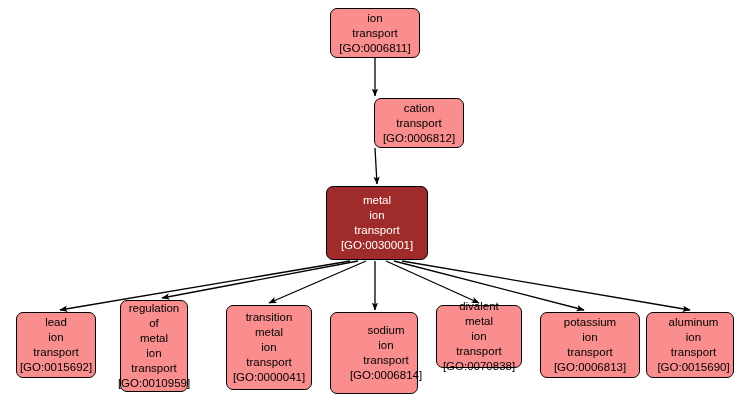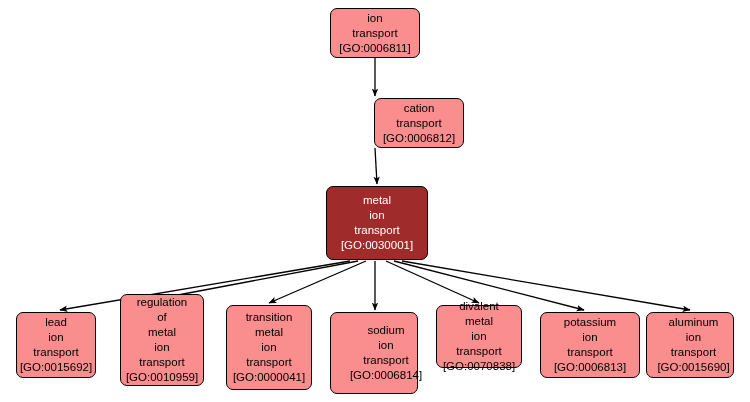--- a/index.html
+++ b/index.html
@@ -88,21 +88,21 @@
         <span class="line">ion</span>
         <span class="line">transport</span>
         <span class="line">[GO:0030001]</span>
       </div>
       <div class="node normal" style="left: 16px; top: 312px; width: 80px; height: 66px;">
         <span class="line">lead</span>
         <span class="line">ion</span>
         <span class="line">transport</span>
         <span class="line">[GO:0015692]</span>
       </div>
-      <div class="node normal" style="left: 120px; top: 294px; width: 84px; height: 92px;">
+      <div class="node normal" style="left: 120px; top: 300px; width: 68px; height: 92px;">
         <span class="line">regulation</span>
         <span class="line">of</span>
         <span class="line">metal</span>
         <span class="line">ion</span>
         <span class="line">transport</span>
         <span class="line">[GO:0010959]</span>
       </div>
       <div class="node normal" style="left: 226px; top: 305px; width: 86px; height: 85px;">
         <span class="line">transition</span>
         <span class="line">metal</span>

